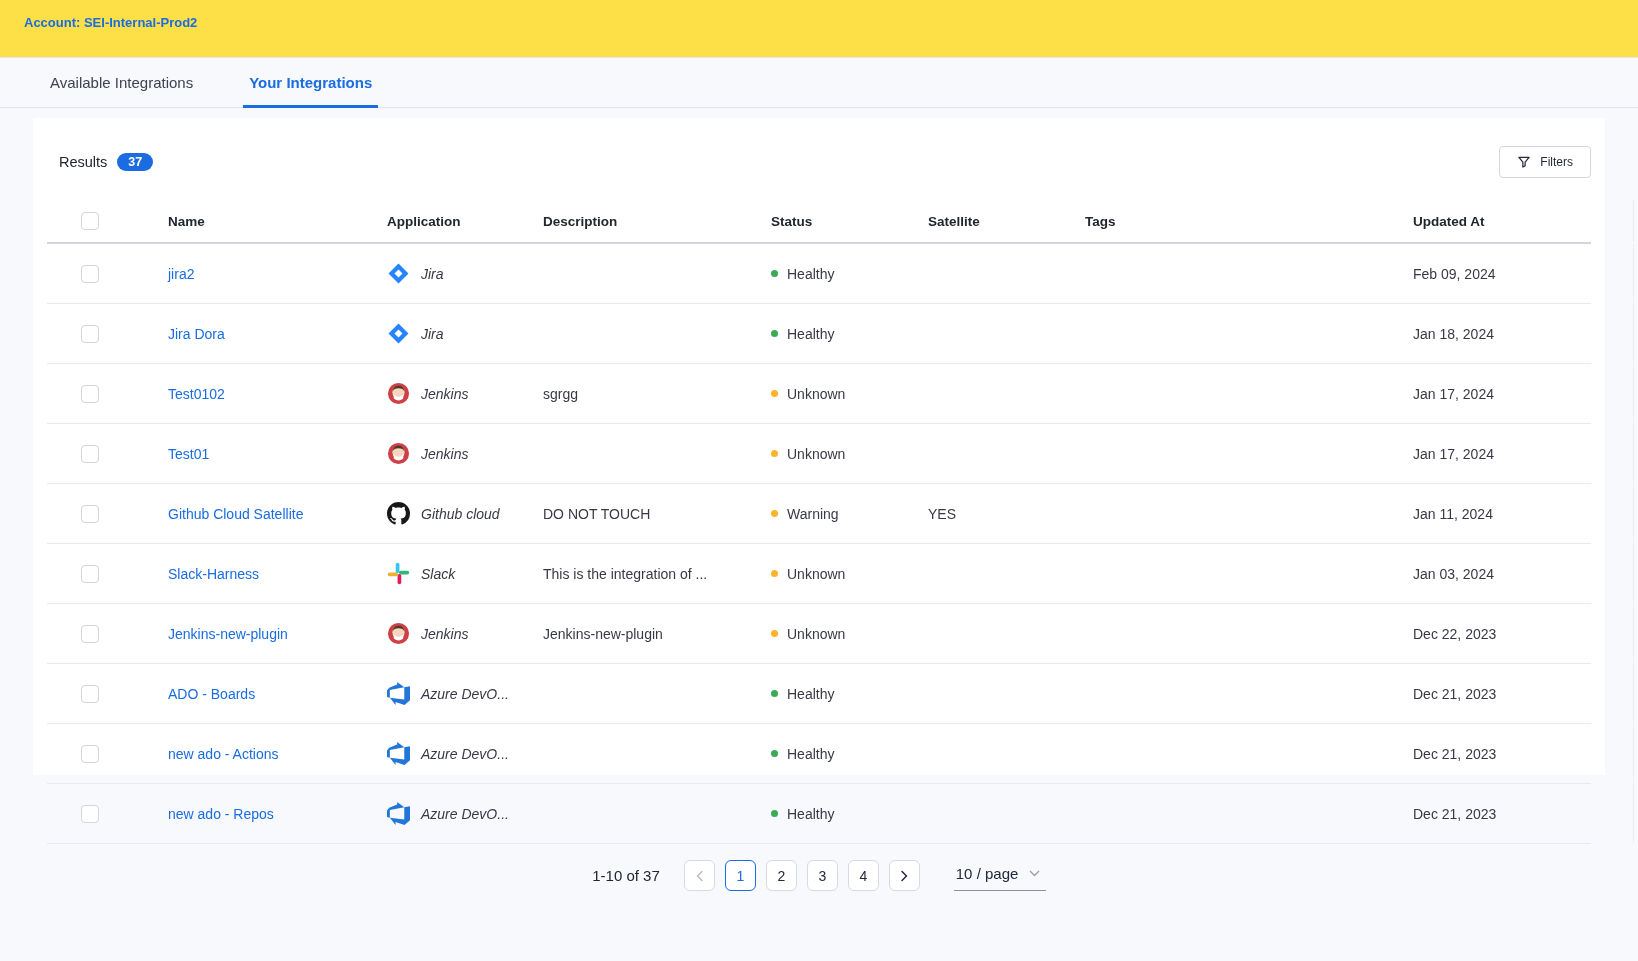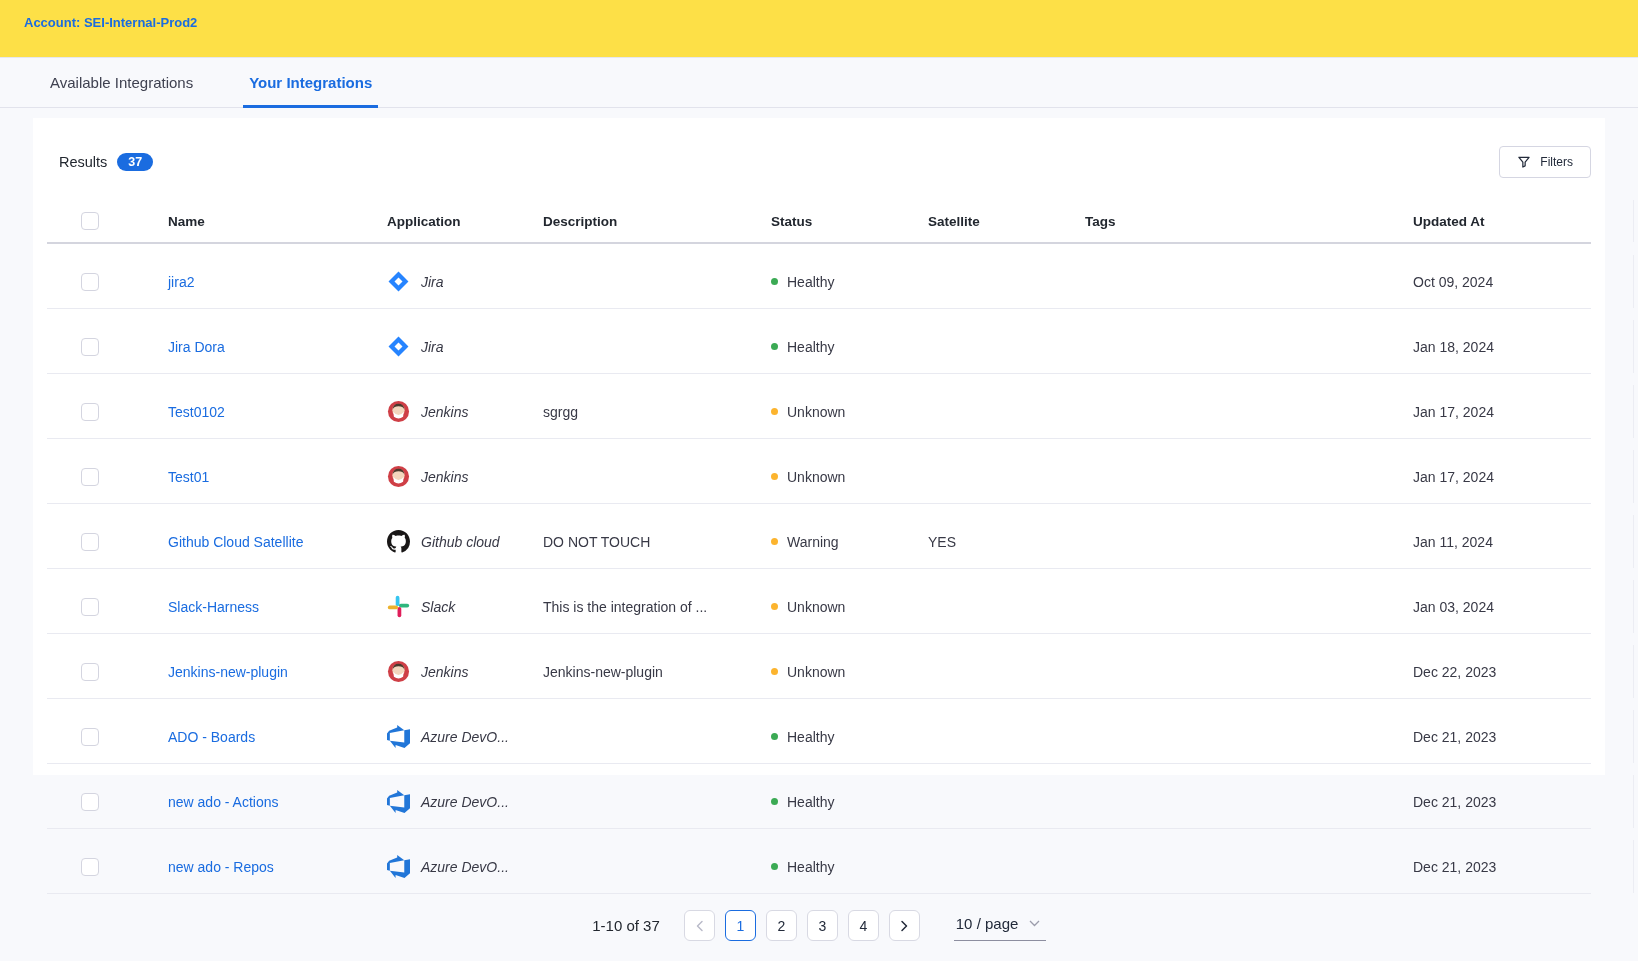--- a/index.html
+++ b/index.html
@@ -33,21 +33,21 @@
   .toolbar-right{margin-left:auto;display:flex;align-items:center;gap:20px;}
   .searchbox{position:relative;width:226px;}
   .searchbox input{width:100%;border:none;border-bottom:1px solid #999aad;background:transparent;padding:7px 28px 9px 2px;font-size:14px;color:var(--body);outline:none;font-family:inherit;}
   .searchbox input::placeholder{color:#7b7d93;}
   .searchbox .mag{position:absolute;right:4px;top:6px;width:17px;height:17px;}
   .filters-btn{display:flex;align-items:center;gap:9px;background:#fff;border:1px solid var(--ctl-border);border-radius:4px;padding:8px 17px;font-size:12px;color:#222a3a;cursor:pointer;font-family:inherit;}
   
   .table{margin:0 14px;}
   .tr{display:grid;grid-template-columns:105px 203px 140px 212px 141px 141px 312px 204px 86px;align-items:center;gap:16px;}
   .thead{height:44px;border-bottom:2px solid var(--line2);font-weight:700;font-size:13.5px;color:var(--ink);}
-  .row{height:54px;border-bottom:1px solid var(--line);font-size:14px;margin-top:11px;}
+  .row{height:60px;border-bottom:1px solid var(--line);font-size:14px;}
   .cell-check{padding-left:34px;}
   .cb{appearance:none;-webkit-appearance:none;width:18px;height:18px;border:1.5px solid #d4d5e0;border-radius:4px;background:#fff;cursor:pointer;display:block;}
   .name-link{color:var(--accent);font-weight:500;cursor:pointer;text-decoration:none;}
   .app-cell{display:flex;align-items:center;gap:11px;font-style:italic;}
   .app-icon{width:23px;height:23px;display:inline-flex;}
   .app-icon svg{width:100%;height:100%;}
   .status-cell{display:flex;align-items:center;gap:9px;}
   .dot{width:7px;height:7px;border-radius:50%;flex:0 0 auto;}
   .dot.healthy{background:var(--healthy);}
   .dot.unknown,.dot.warning{background:var(--warning);}
@@ -122,21 +122,21 @@
             </span>
       <span>Jira</span>
     </div>
     <div></div>
     <div class="status-cell">
       <span class="dot healthy"></span>
       <span>Healthy</span>
     </div>
     <div></div>
     <div></div>
-    <div>Oct 09, 2024</div>
+    <div>Feb 09, 2024</div>
     <div class="col-actions">
       <button class="trash-btn">
         <svg width="15" height="16" viewBox="0 0 16 17" fill="none" stroke="#383946" stroke-width="1.4" stroke-linejoin="round">
           <path d="M3.6 5h8.8v8.6a1.4 1.4 0 0 1-1.4 1.4H5a1.4 1.4 0 0 1-1.4-1.4z"></path>
           <path d="M5.6 5V3.2A1.2 1.2 0 0 1 6.8 2h2.4a1.2 1.2 0 0 1 1.2 1.2V5"></path>
         </svg>
       </button>
     </div>
   </div>
 

